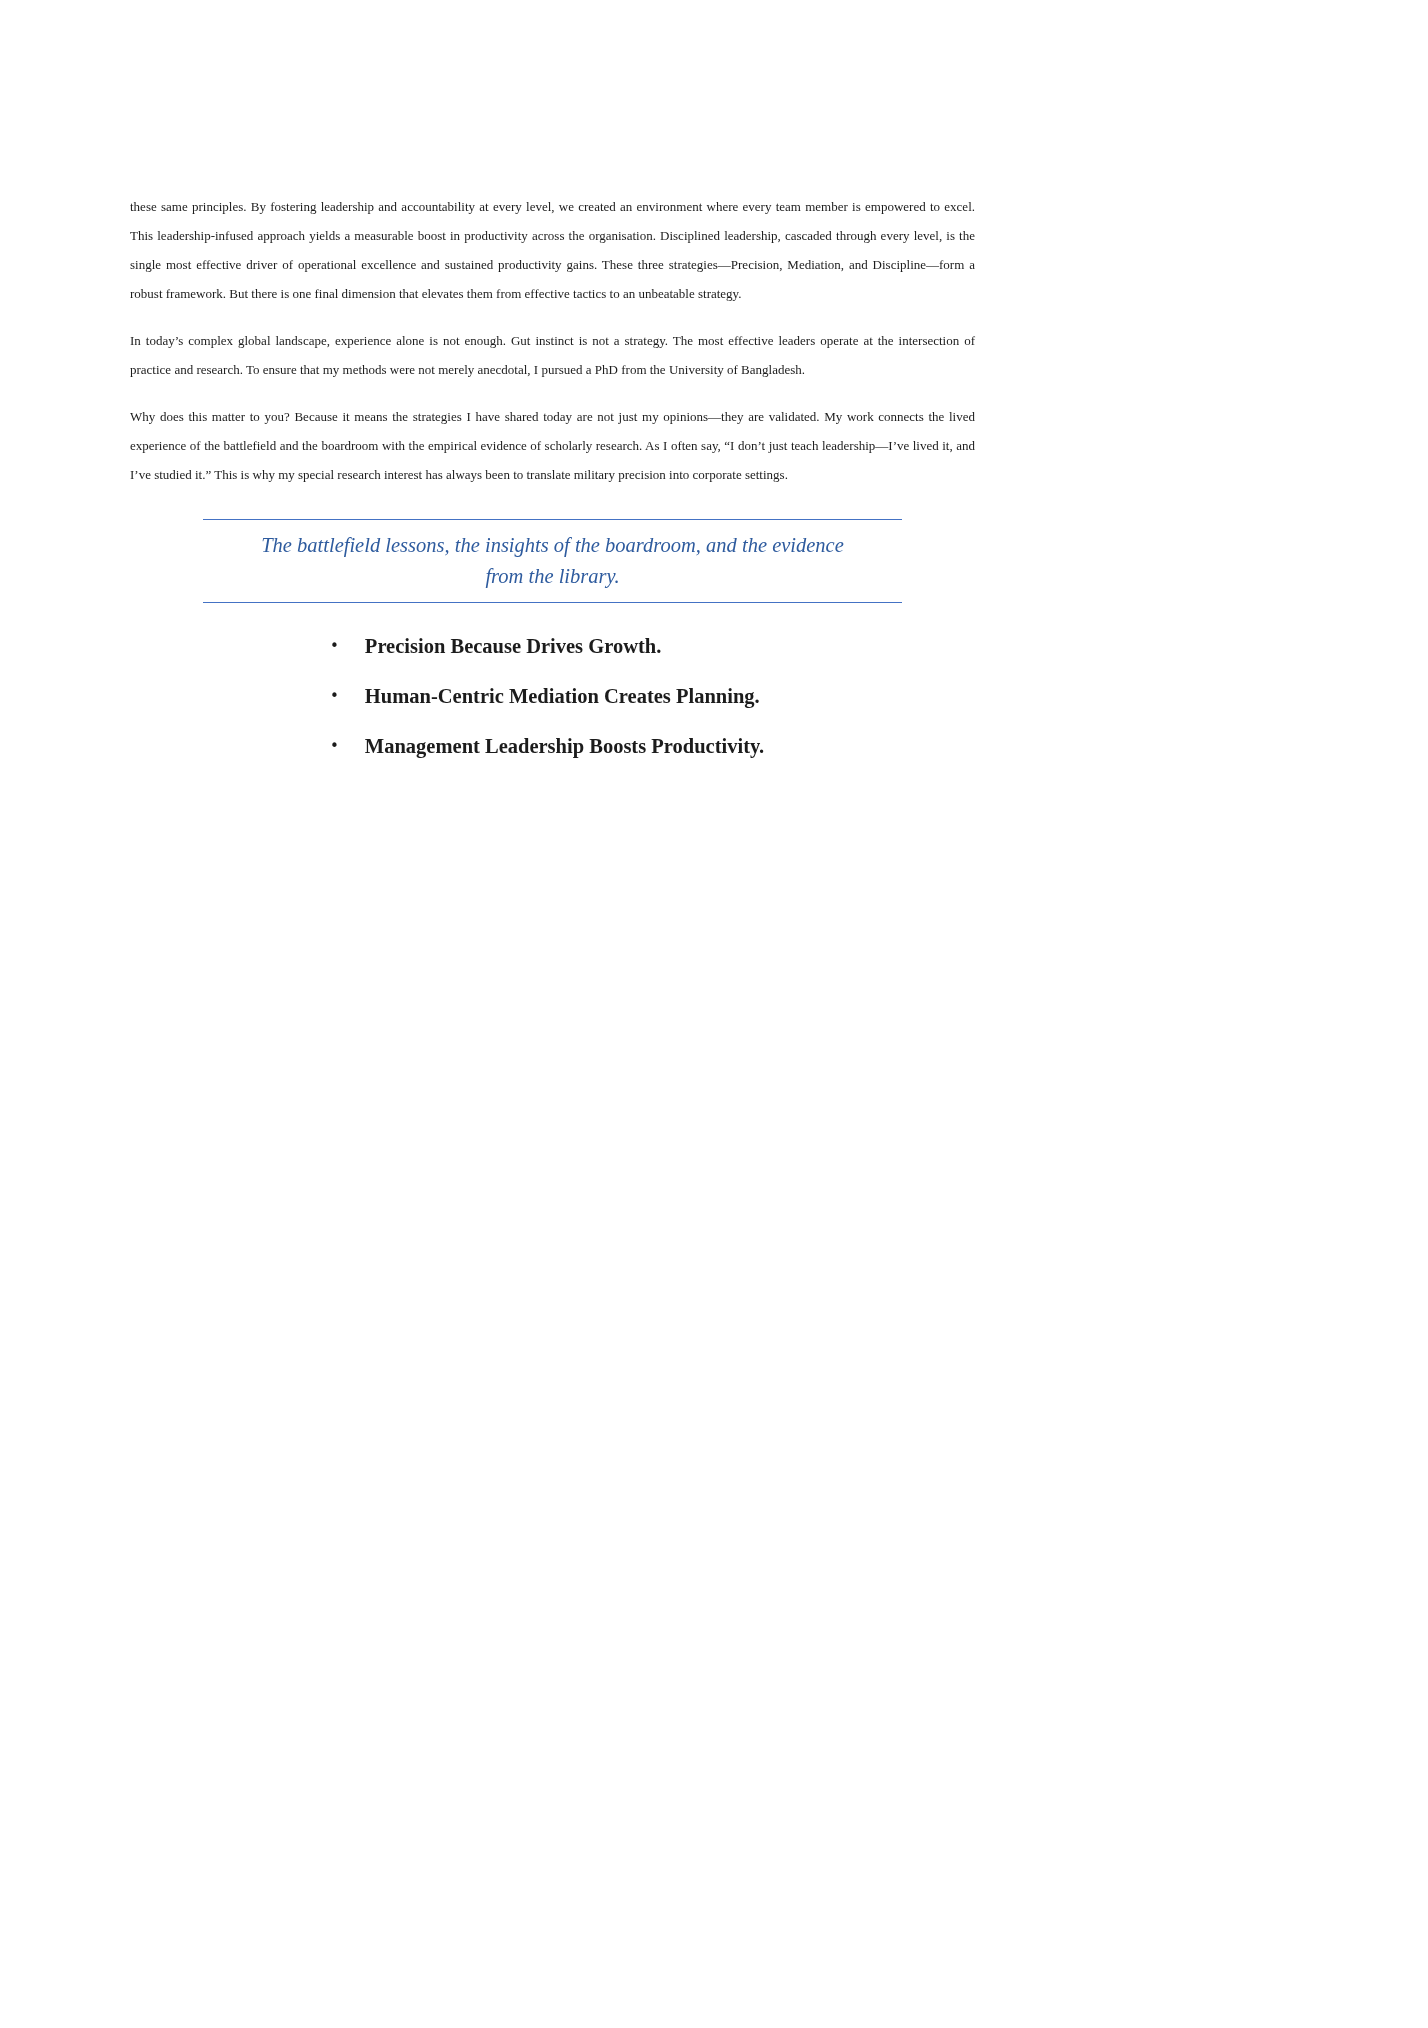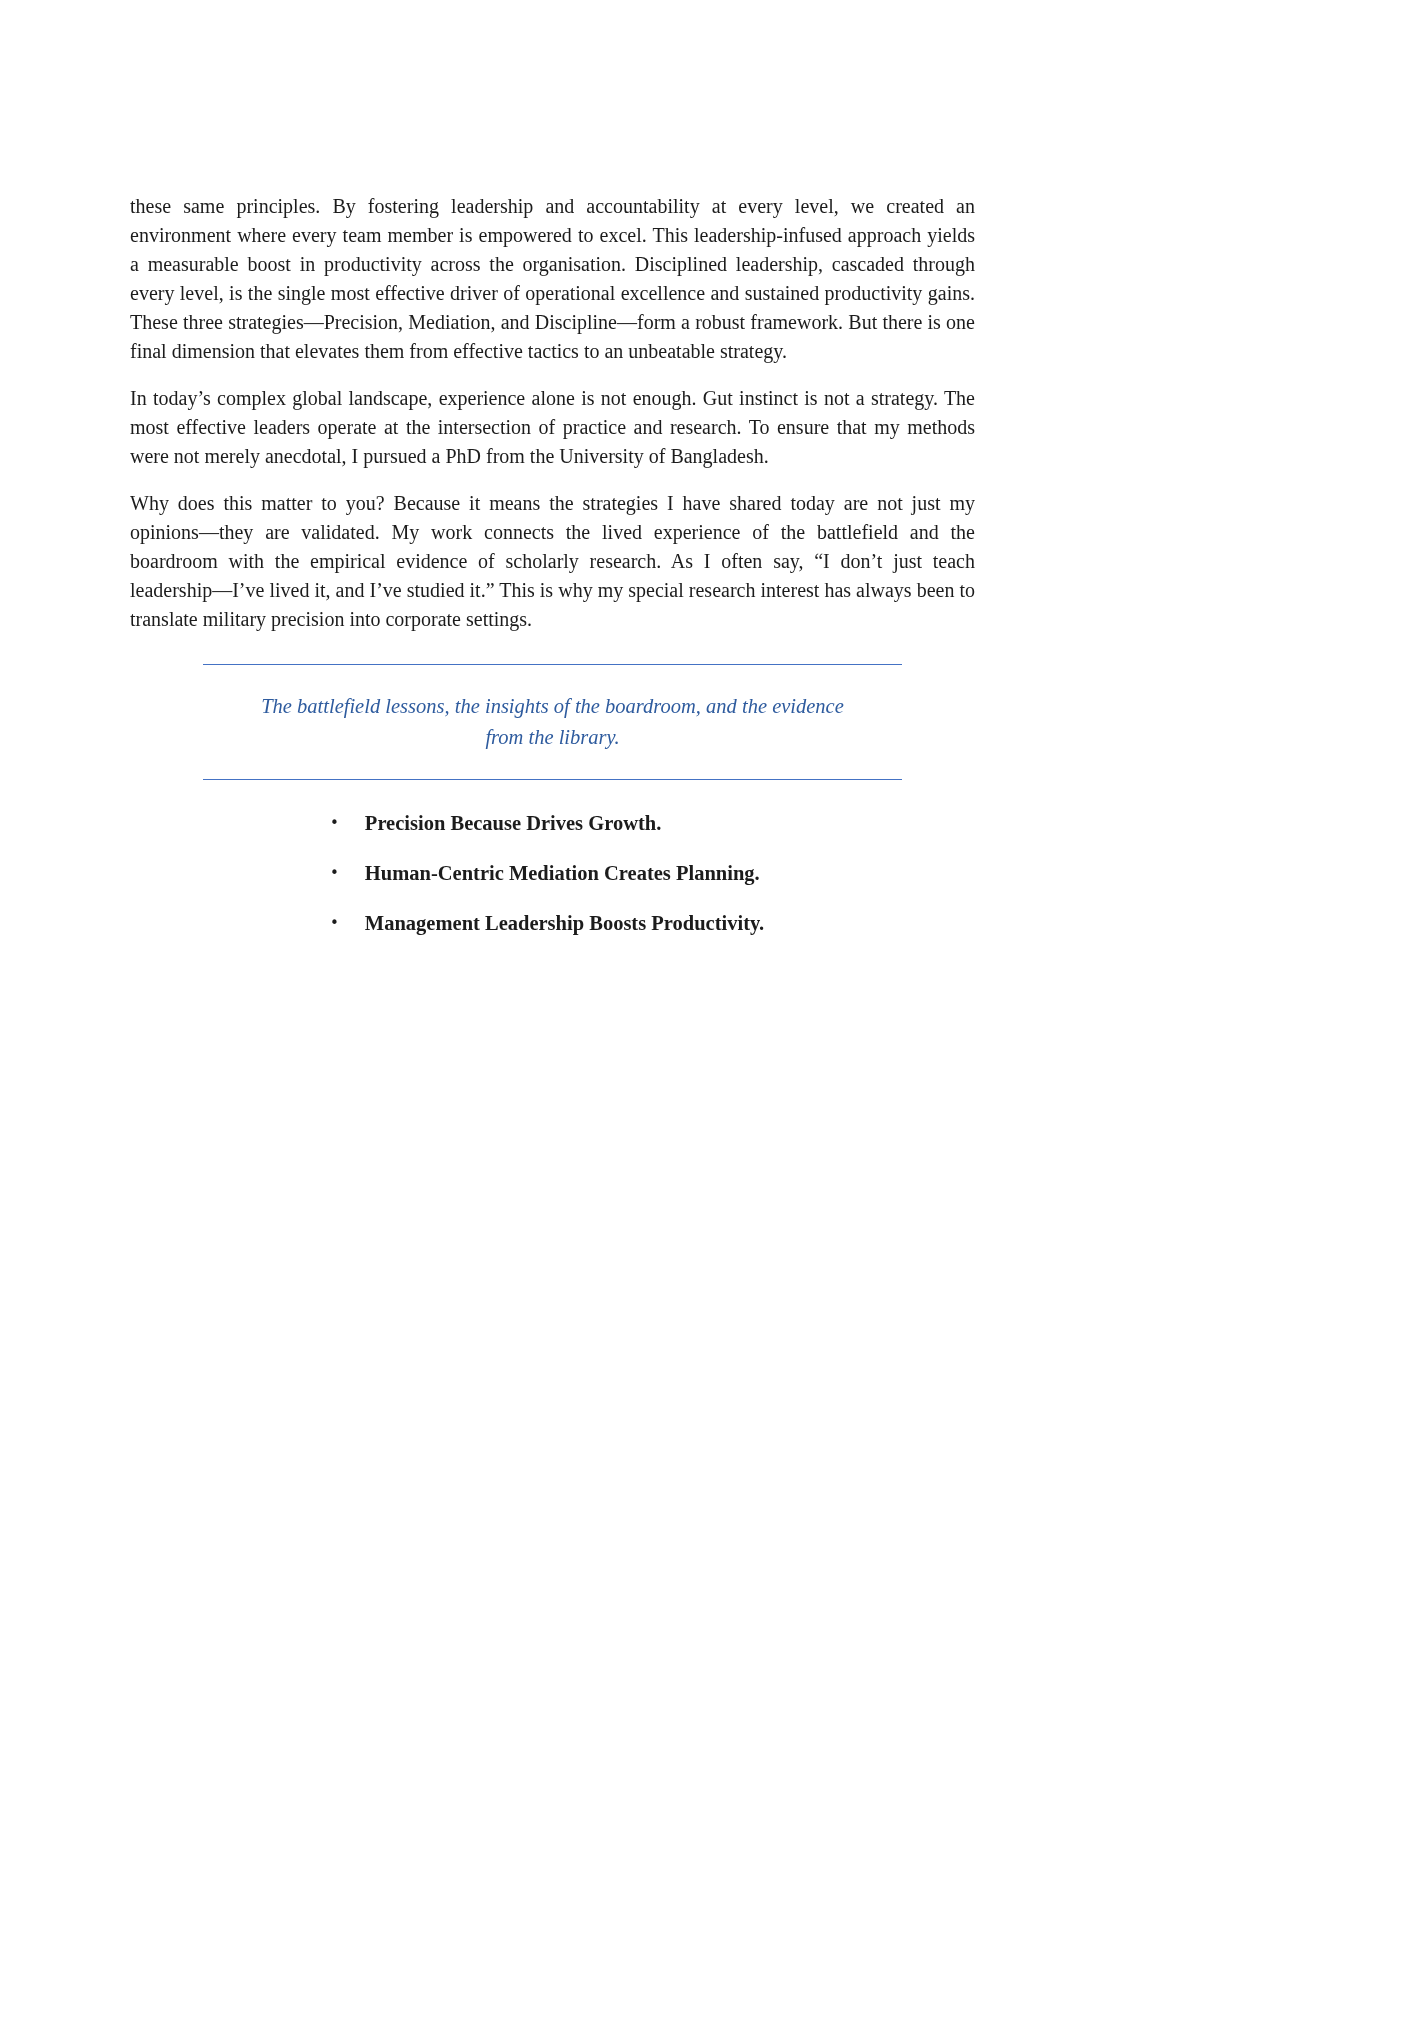--- a/index.html
+++ b/index.html
@@ -16,32 +16,32 @@
     color: #1c1c1c;
     overflow: hidden;
   }
   .content {
     position: absolute;
     left: 130px;
     top: 192px;
     width: 845px;
   }
   .para {
-    font-size: 20px;
+    font-size: 13px;
     line-height: 29px;
     text-align: justify;
     text-justify: inter-word;
     margin: 0 0 18px 0;
   }
   .quote-block {
     width: 615px;
     margin: 30px auto 30px auto;
     border-top: 1.5px solid #4472c4;
     border-bottom: 1.5px solid #4472c4;
-    padding: 26px 42px;
+    padding: 10px 42px;
     text-align: center;
   }
   .quote-text {
     margin: 0;
     font-size: 20.5px;
     line-height: 31px;
     font-style: italic;
     color: #2e5b9e;
     text-align: center;
   }

